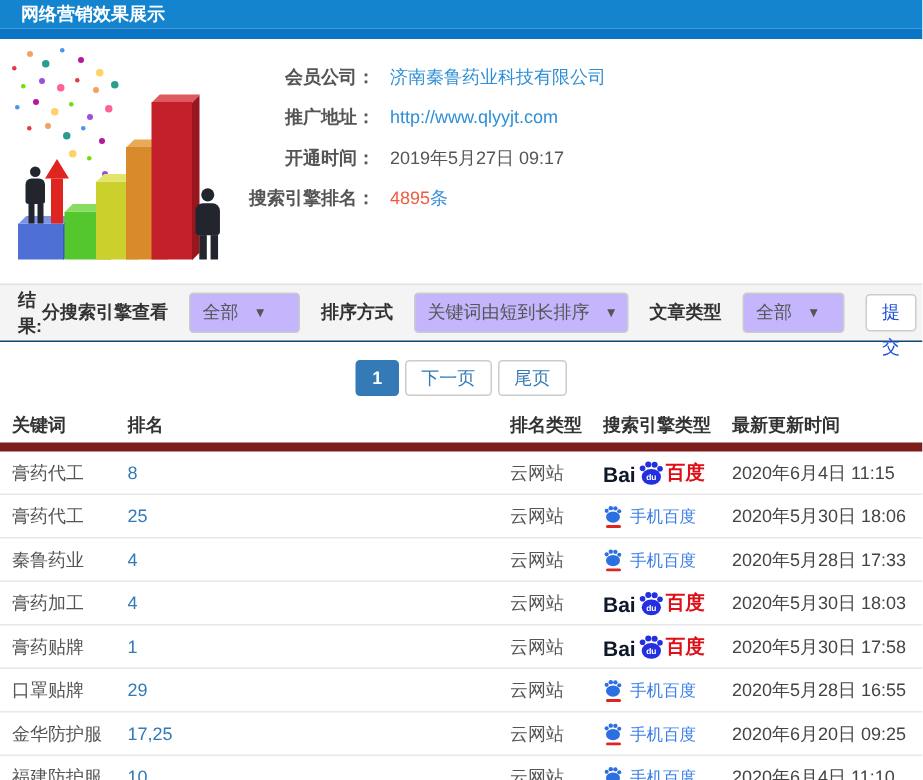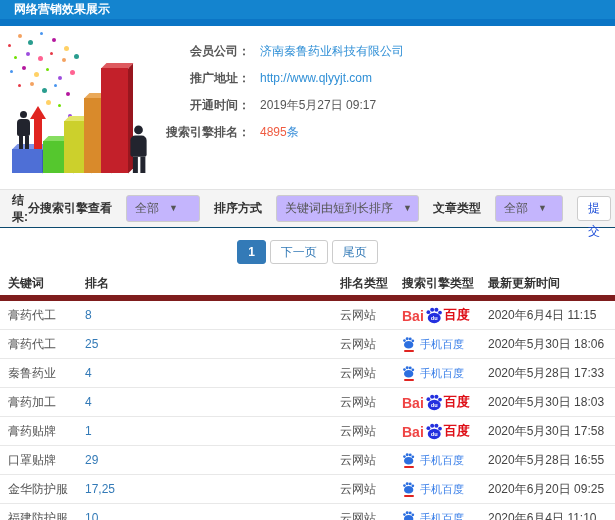--- a/index.html
+++ b/index.html
@@ -62,21 +62,21 @@
   .table{position:absolute;top:272px;left:0;right:0;}
   .trow{display:grid;grid-template-columns:77px 255px 62px 86px 1fr;padding-left:8px;align-items:center;}
   .thead{height:23px;border-bottom:6px solid #7f1d1d;font-weight:bold;color:#333;}
   .tbody .trow{height:28px;border-bottom:1px solid #e8e8e8;}
   .cell{overflow:hidden;white-space:nowrap;}
   .cell.rank{color:#337ab7;text-decoration:none;cursor:pointer;}
   .cell.date{color:#444;}
 
   
   .baidu-pc{display:inline-flex;align-items:flex-end;gap:1px;}
-  .baidu-pc .bai{color:#ef4444;font-weight:bold;font-size:14px;letter-spacing:0;}
+  .baidu-pc .bai{color:#0f172a;font-weight:bold;font-size:14px;letter-spacing:0;}
   .baidu-pc .cn{color:#de0f17;font-weight:bold;font-size:13px;}
   .paw-svg{display:block;}
   .baidu-mobile{display:inline-flex;align-items:center;gap:5px;}
   .mpaw{display:inline-flex;flex-direction:column;align-items:center;gap:1px;}
   .mpaw .bar-red{width:10px;height:2px;background:#e02420;border-radius:1px;}
   .baidu-mobile .mtext{color:#3a7fe8;font-size:11px;}
 </style>
 </head>
 <body>
 

